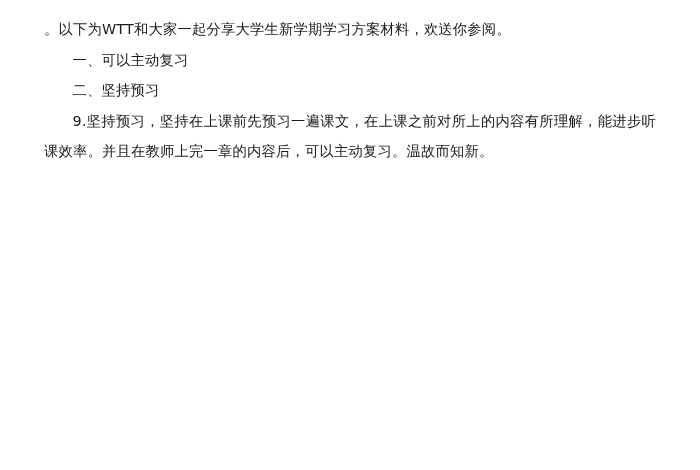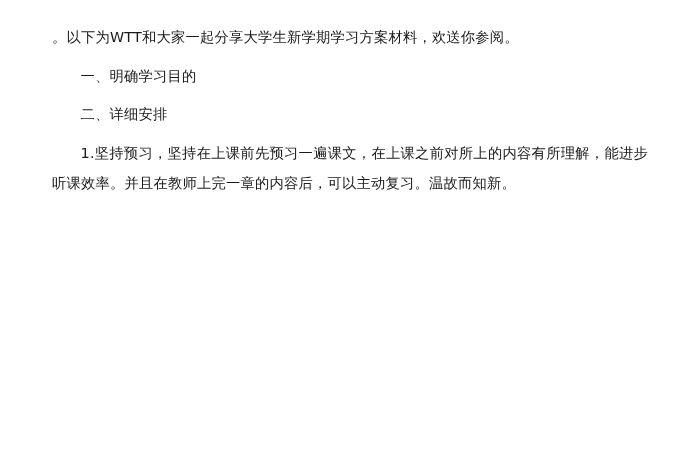--- a/index.html
+++ b/index.html
@@ -22,31 +22,31 @@
   }
   .doc-body {
     font-size: 14.3px;
     line-height: 30.5px;
     color: #1a1a1a;
     text-align: justify;
     text-justify: inter-ideograph;
     letter-spacing: 0.2px;
   }
   .para {
-    margin: 8px;
+    margin: 0;
     text-indent: 2em;
   }
   .para.noindent {
     text-indent: 0;
   }
 </style>
 </head>
 <body>
 
 <div class="page">
   <div class="doc-body">
     <p class="para noindent">。以下为WTT和大家一起分享大学生新学期学习方案材料，欢送你参阅。</p>
-    <p class="para">一、明确学习目的</p>
-    <p class="para">二、详细安排</p>
-    <p class="para">1.坚持预习，坚持在上课前先预习一遍课文，在上课之前对所上的内容有所理解，能进步听课效率。并且在教师上完一章的内容后，可以主动复习。温故而知新。</p>
+    <p class="para">一、可以主动复习</p>
+    <p class="para">二、坚持预习</p>
+    <p class="para">9.坚持预习，坚持在上课前先预习一遍课文，在上课之前对所上的内容有所理解，能进步听课效率。并且在教师上完一章的内容后，可以主动复习。温故而知新。</p>
 
   </div>
 </div>
 
 </body></html>

